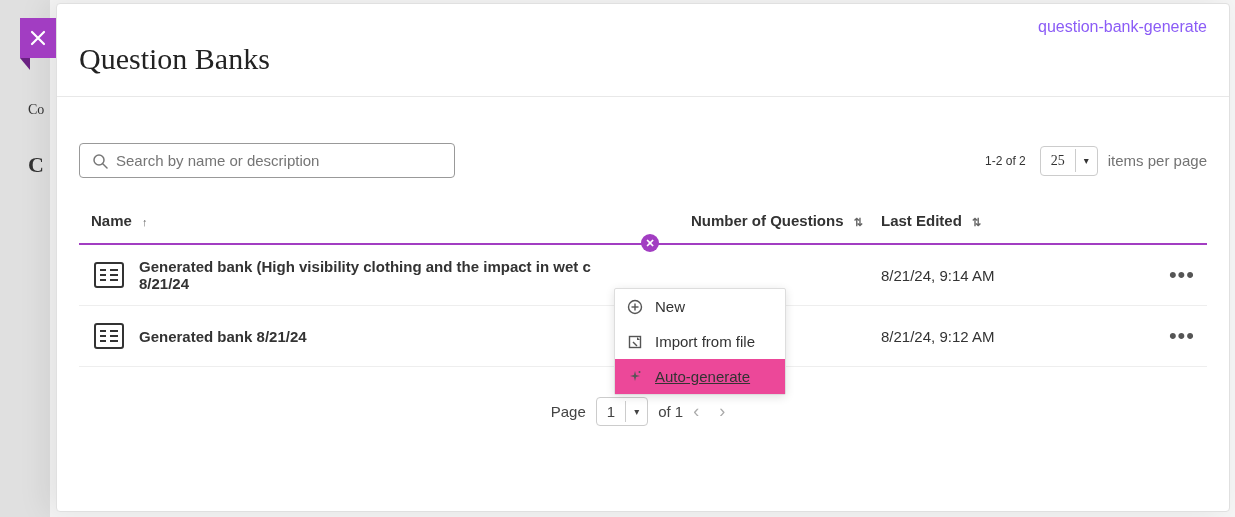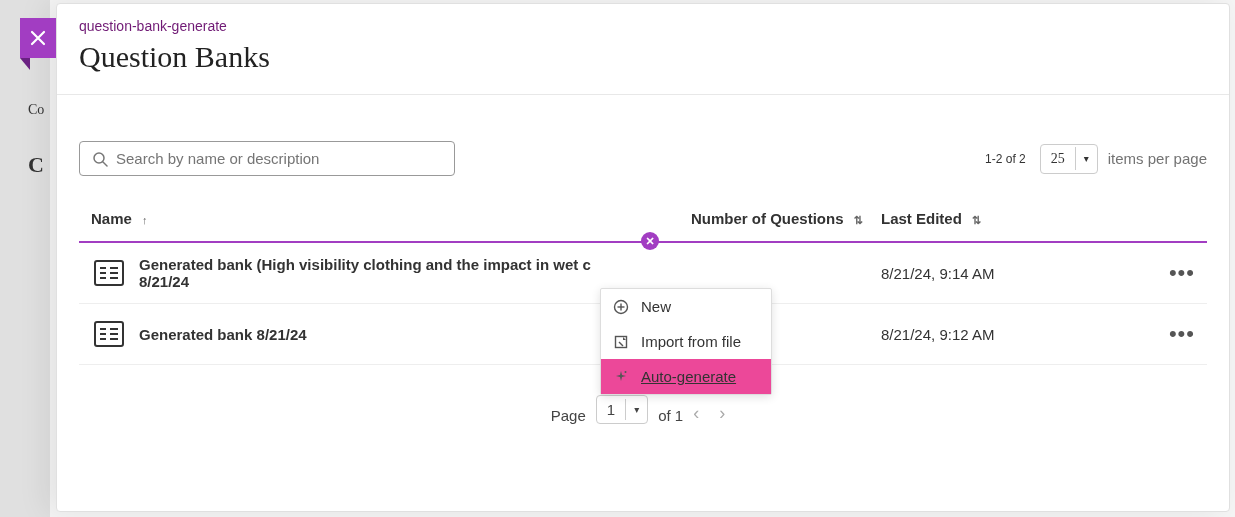--- a/index.html
+++ b/index.html
@@ -66,24 +66,25 @@
       width: 0; height: 0;
       border-left: 10px solid transparent;
       border-top: 12px solid #6a2182;
     }
     .close-btn svg { width: 16px; height: 16px; }
     .panel-header {
       padding: 14px 22px 20px 22px;
       border-bottom: 1px solid #e8e8e8;
     }
     .breadcrumb {
-      font-size: 14px;
-      color: #701a75;
+      font-size: 16px;
+      color: #8b5cf6;
       margin-bottom: 6px;
       font-family: -apple-system, "Segoe UI", sans-serif;
+      text-align: right;
     }
     .page-title {
       font-family: Georgia, serif;
       font-size: 30px;
       font-weight: 400;
       color: #222;
     }
     .toolbar {
       display: flex;
       align-items: center;
@@ -185,21 +186,21 @@
     .row-text .row-title { font-weight: 600; }
     .row-text .row-sub { font-weight: 600; }
     .kebab {
       font-size: 22px;
       color: #555;
       cursor: pointer;
       letter-spacing: 1px;
     }
     .dropdown {
       position: absolute;
-      left: 600px;
+      left: 614px;
       top: 288px;
       width: 172px;
       background: #fff;
       border: 1px solid #ddd;
       border-radius: 2px;
       box-shadow: 0 2px 10px rgba(0,0,0,0.12);
       z-index: 20;
       font-family: -apple-system, "Segoe UI", sans-serif;
     }
     .dd-item {
@@ -207,21 +208,21 @@
       align-items: center;
       padding: 9px 12px;
       font-size: 15px;
       cursor: pointer;
     }
     .dd-item:hover, .dd-item.hover { background: #ec4899; }
     .dd-item svg { width: 16px; height: 16px; margin-right: 12px; flex-shrink: 0; }
     .dd-item.hover span { text-decoration: underline; }
     .pager {
       display: flex;
-      align-items: flex-end;
+      align-items: center;
       justify-content: center;
       padding: 30px 12px;
       font-family: -apple-system, "Segoe UI", sans-serif;
       font-size: 15px;
       color: #444;
     }
     .pager .page-box {
       display: flex;
       align-items: center;
       border: 1px solid #ccc;

